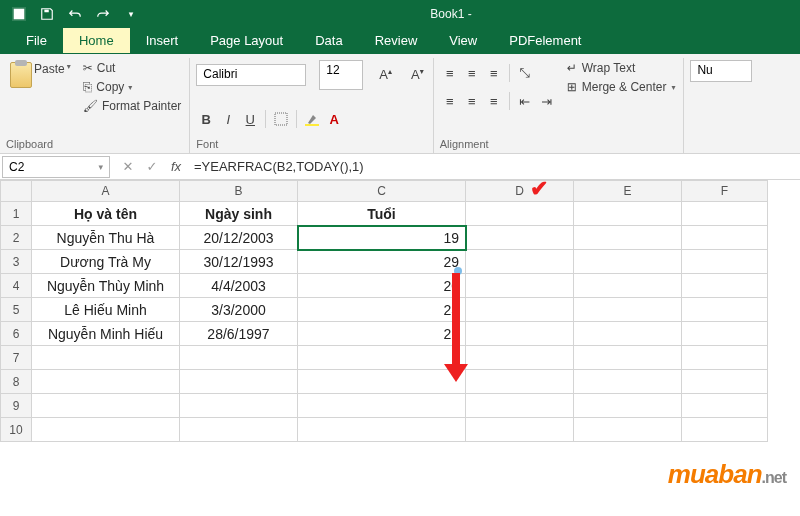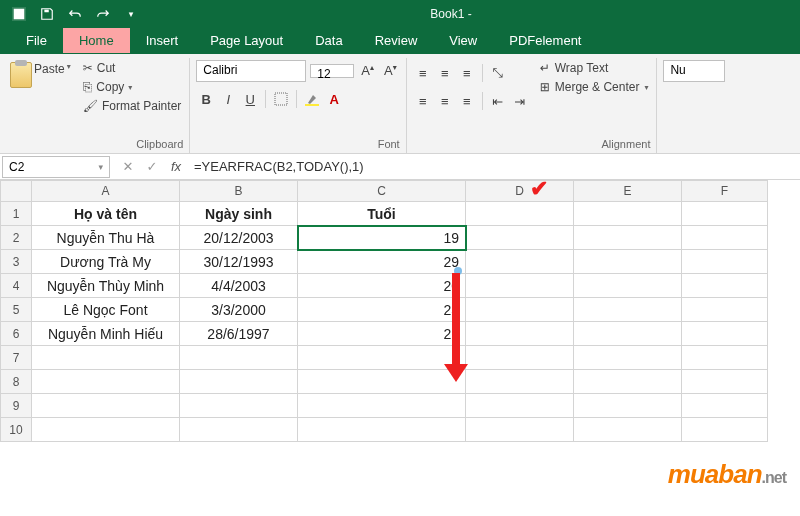--- a/index.html
+++ b/index.html
@@ -3,32 +3,32 @@
 <meta charset="utf-8">
 <style>
 *{box-sizing:border-box;margin:0;padding:0;font-family:"Segoe UI",Arial,sans-serif}
 body{background:#fff;width:800px;height:516px;overflow:hidden;position:relative}
 .titlebar{background:#0d6b3d;height:28px;display:flex;align-items:center;color:#fff;font-size:12px;padding:0 2px}
 .qat{display:flex;gap:2px;align-items:center;padding-left:4px}
 .qat-btn{width:26px;height:24px;display:flex;align-items:center;justify-content:center;color:#fff;cursor:pointer}
 .titlebar-title{flex:1;text-align:center;font-size:12px;opacity:.95;padding-right:40px}
 .tabs{background:#0d6b3d;height:26px;display:flex;align-items:flex-start;padding-left:10px}
 .tab{padding:5px 16px;color:#fff;font-size:13px;cursor:pointer}
-.tab.active{background:#fca5a5;color:#0d6b3d}
+.tab.active{background:#fef9c3;color:#0d6b3d}
 .ribbon{background:#f3f3f3;height:100px;display:flex;border-bottom:1px solid #d4d4d4;padding-top:4px}
 .group{border-right:1px solid #d4d4d4;padding:2px 6px 0;display:flex;flex-direction:column;justify-content:space-between}
-.group-label{text-align:right;font-size:11px;color:#666;padding-bottom:3px}
+.group-label{text-align:left;font-size:11px;color:#666;padding-bottom:3px}
 .paste-btn{display:flex;flex-direction:row;align-items:flex-start;gap:2px;padding:2px 4px;cursor:pointer}
 .paste-icon{width:22px;height:26px;background:linear-gradient(#f9e7a8,#edc76a);border:1px solid #c4a452;border-radius:2px;position:relative}
 .paste-icon::before{content:"";position:absolute;top:-3px;left:4px;width:12px;height:6px;background:#b5b5b5;border-radius:2px}
 .clip-col{display:flex;flex-direction:column;gap:3px;font-size:12px;color:#444;padding-left:4px}
 .clip-item{display:flex;align-items:center;gap:4px;cursor:pointer;padding:1px 2px}
-.font-row{display:flex;gap:4px;align-items:center;margin-bottom:6px}
+.font-row{display:flex;gap:13px;align-items:center;margin-bottom:18px}
 .font-name{border:1px solid #c0c0c0;background:#fff;font-size:12px;padding:2px 16px 2px 6px;width:110px;height:22px}
-.font-size{border:1px solid #c0c0c0;background:#fff;font-size:12px;padding:2px 12px 2px 6px;width:44px;height:14px}
+.font-size{border:1px solid #c0c0c0;background:#fff;font-size:12px;padding:2px 12px 2px 6px;width:44px;height:30px}
 .aa-btn{font-size:13px;color:#444;padding:0 3px;cursor:pointer}
 .btn-row{display:flex;gap:2px;align-items:center}
 .rb{min-width:20px;height:22px;display:flex;align-items:center;justify-content:center;font-size:13px;color:#444;cursor:pointer;padding:0 3px}
 .sep{width:1px;height:18px;background:#d0d0d0;margin:0 3px}
 .align-rows{display:flex;flex-direction:column;gap:6px;padding-top:2px}
 .align-col{display:flex;flex-direction:column;gap:3px;font-size:12px;color:#444;padding-left:8px}
 .wrap-item{display:flex;align-items:center;gap:5px;cursor:pointer;padding:1px 2px}
 .numfmt{border:1px solid #c0c0c0;background:#fff;font-size:12px;padding:2px 6px;height:22px;width:62px}
 .formula-bar{height:26px;display:flex;align-items:center;border-bottom:1px solid #d4d4d4;font-size:13px}
 .name-box{width:108px;height:22px;border:1px solid #c0c0c0;margin-left:2px;padding:2px 6px;font-size:12px;background:#fff;display:flex;align-items:center;justify-content:space-between}
@@ -255,21 +255,21 @@
     <div class="rowh">4</div>
     <div class="cell colw-A center">Nguyễn Thùy Minh</div>
     <div class="cell colw-B center">4/4/2003</div>
     <div class="cell colw-C right">20</div>
     <div class="cell colw-D"></div>
     <div class="cell colw-E"></div>
     <div class="cell colw-F"></div>
   </div>
   <div class="row">
     <div class="rowh">5</div>
-    <div class="cell colw-A center">Lê Ngọc Font</div>
+    <div class="cell colw-A center">Lê Hiếu Minh</div>
     <div class="cell colw-B center">3/3/2000</div>
     <div class="cell colw-C right">23</div>
     <div class="cell colw-D"></div>
     <div class="cell colw-E"></div>
     <div class="cell colw-F"></div>
   </div>
   <div class="row">
     <div class="rowh">6</div>
     <div class="cell colw-A center">Nguyễn Minh Hiếu</div>
     <div class="cell colw-B center">28/6/1997</div>

